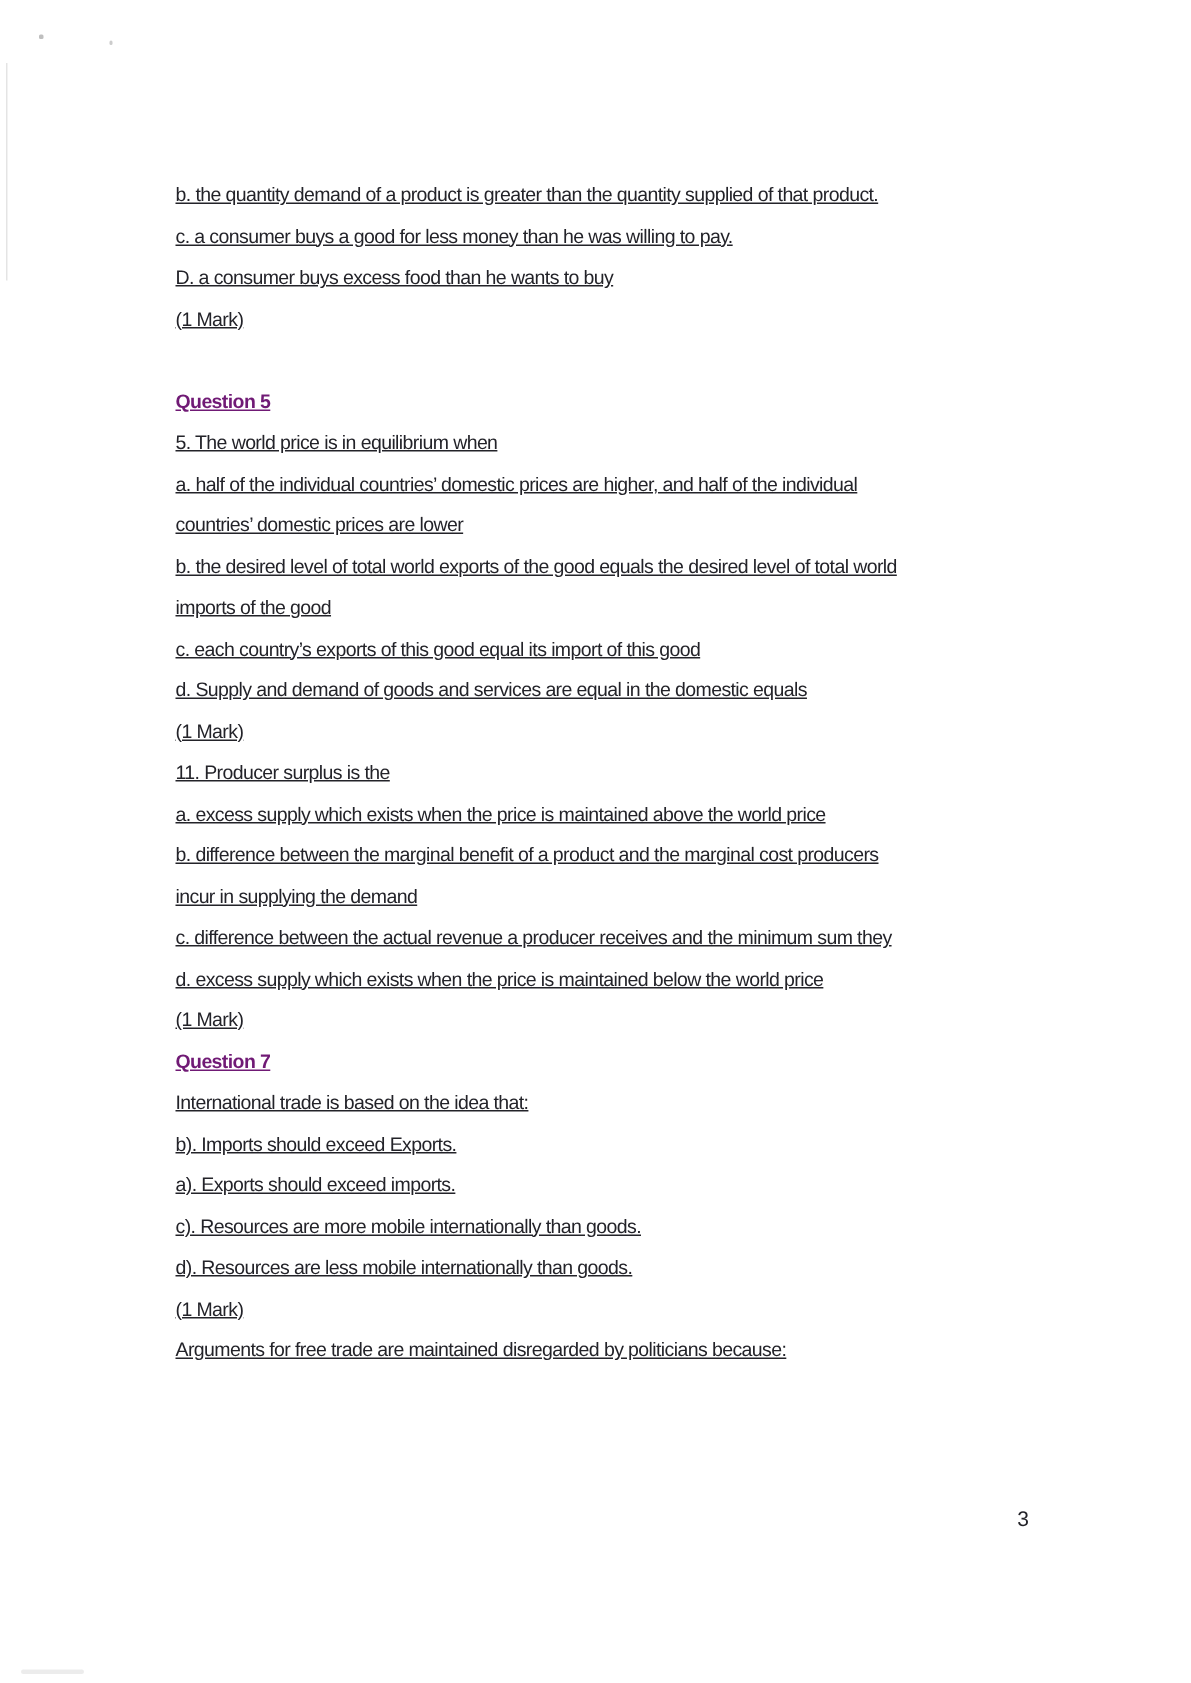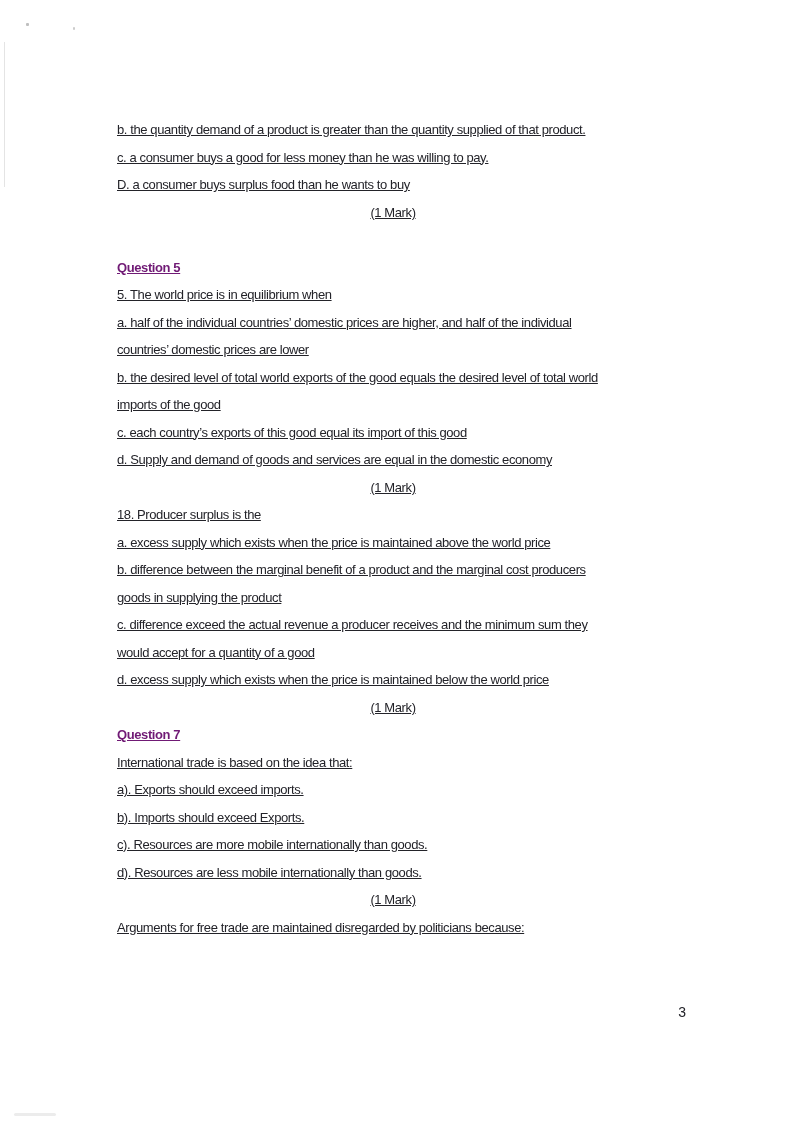--- a/index.html
+++ b/index.html
@@ -29,21 +29,21 @@
     min-height: 27.5px;
     white-space: nowrap;
     color: #232329;
     text-decoration: underline;
   }
   .line.heading {
     font-weight: 700;
     color: #701a75;
   }
   .line.mark {
-    text-align: center;
+    text-align: left;
   }
   .line.blank { }
   .footer {
     position: absolute;
     top: 999px;
     right: 108px;
     font-size: 14px;
     line-height: 27.5px;
     color: #232329;
   }
@@ -91,44 +91,43 @@
 </head>
 <body>
 
 <div class="page">
   <div class="artifact-vline"></div>
   <div class="artifact-speck-1"></div>
   <div class="artifact-speck-2"></div>
   <div class="content" id="doc-lines">
       <div class="line ">b. the quantity demand of a product is greater than the quantity supplied of that product.</div>
       <div class="line ">c. a consumer buys a good for less money than he was willing to pay.</div>
-      <div class="line ">D. a consumer buys surplus food than he wants to buy</div>
+      <div class="line ">D. a consumer buys excess food than he wants to buy</div>
       <div class="line mark">(1 Mark)</div>
       <div class="line blank"></div>
       <div class="line heading">Question 5</div>
       <div class="line ">5. The world price is in equilibrium when</div>
       <div class="line ">a. half of the individual countries’ domestic prices are higher, and half of the individual</div>
       <div class="line ">countries’ domestic prices are lower</div>
       <div class="line ">b. the desired level of total world exports of the good equals the desired level of total world</div>
       <div class="line ">imports of the good</div>
       <div class="line ">c. each country’s exports of this good equal its import of this good</div>
-      <div class="line ">d. Supply and demand of goods and services are equal in the domestic economy</div>
+      <div class="line ">d. Supply and demand of goods and services are equal in the domestic equals</div>
       <div class="line mark">(1 Mark)</div>
-      <div class="line ">18. Producer surplus is the</div>
+      <div class="line ">11. Producer surplus is the</div>
       <div class="line ">a. excess supply which exists when the price is maintained above the world price</div>
       <div class="line ">b. difference between the marginal benefit of a product and the marginal cost producers</div>
-      <div class="line ">goods in supplying the product</div>
-      <div class="line ">c. difference exceed the actual revenue a producer receives and the minimum sum they</div>
-      <div class="line ">would accept for a quantity of a good</div>
+      <div class="line ">incur in supplying the demand</div>
+      <div class="line ">c. difference between the actual revenue a producer receives and the minimum sum they</div>
       <div class="line ">d. excess supply which exists when the price is maintained below the world price</div>
       <div class="line mark">(1 Mark)</div>
       <div class="line heading">Question 7</div>
       <div class="line ">International trade is based on the idea that:</div>
+      <div class="line ">b). Imports should exceed Exports.</div>
       <div class="line ">a). Exports should exceed imports.</div>
-      <div class="line ">b). Imports should exceed Exports.</div>
       <div class="line ">c). Resources are more mobile internationally than goods.</div>
       <div class="line ">d). Resources are less mobile internationally than goods.</div>
       <div class="line mark">(1 Mark)</div>
       <div class="line ">Arguments for free trade are maintained disregarded by politicians because:</div>
     </div>
   <div class="footer">3</div>
   <div class="artifact-smudge"></div>
 </div>
 
 </body></html>

